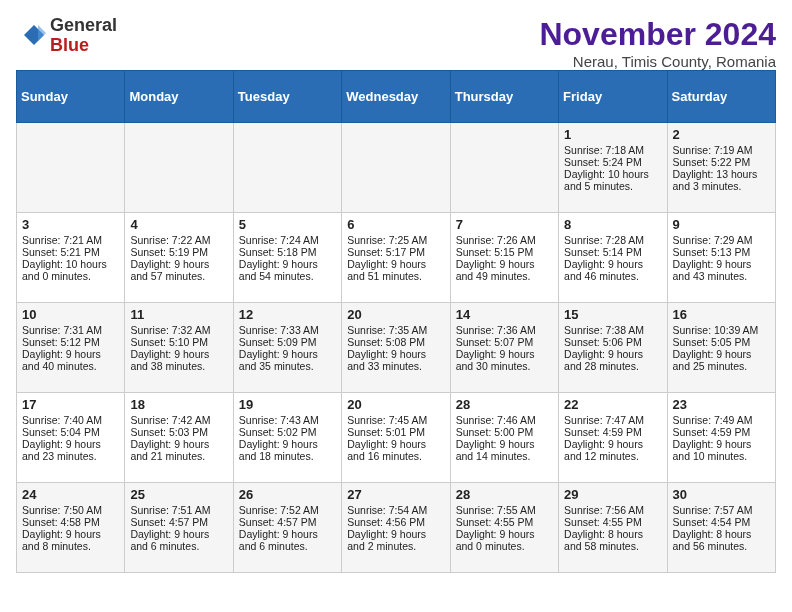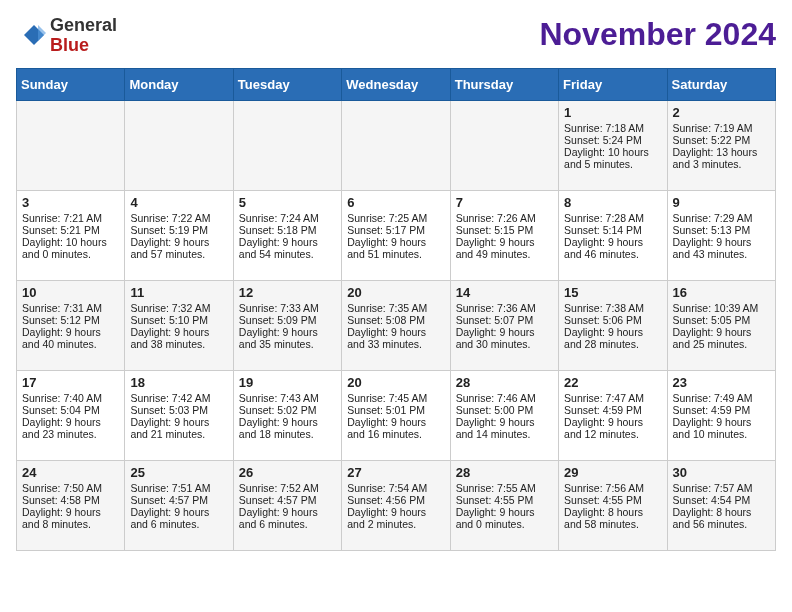--- a/index.html
+++ b/index.html
@@ -7,21 +7,20 @@
       font-family: Arial, sans-serif;
       background: #fff;
       width: 792px;
       min-height: 612px;
       padding: 16px;
     }
     .header {
       display: flex;
       justify-content: space-between;
       align-items: flex-start;
-      margin-bottom: 12px;
     }
     .logo {
       display: flex;
       align-items: center;
     }
     .logo-text {
       font-size: 18px;
       font-weight: bold;
       line-height: 1.1;
     }
@@ -47,21 +46,21 @@
     table {
       width: 100%;
       border-collapse: collapse;
       table-layout: fixed;
     }
     thead tr th {
       background-color: #2a6db5;
       color: #fff;
       font-size: 13px;
       font-weight: bold;
-      padding: 8px 4px;
+      padding: 18px 4px;
       text-align: left;
       border: 1px solid #1a5a9a;
     }
     tbody tr td {
       border: 1px solid #ccc;
       vertical-align: top;
       padding: 4px 5px;
       font-size: 10.5px;
       color: #222;
       height: 90px;
@@ -92,20 +91,21 @@
       <polygon points="18,4 28,14 18,24 8,14" fill="#2a6db5"></polygon>
       <polygon points="22,4 30,12 22,20" fill="#5599dd" opacity="0.6"></polygon>
     </svg>
     <div class="logo-text">
       <span class="logo-general">General</span><br>
       <span class="logo-blue">Blue</span>
     </div>
   </div>
   <div class="title-block">
     <div class="month-title">November 2024</div>
+    <div class="location">Nerau, Timis County, Romania</div>
   </div>
 </div>
 
 <table>
   <thead>
     <tr id="weekday-header">
         <th>Sunday</th>
         <th>Monday</th>
         <th>Tuesday</th>
         <th>Wednesday</th>

